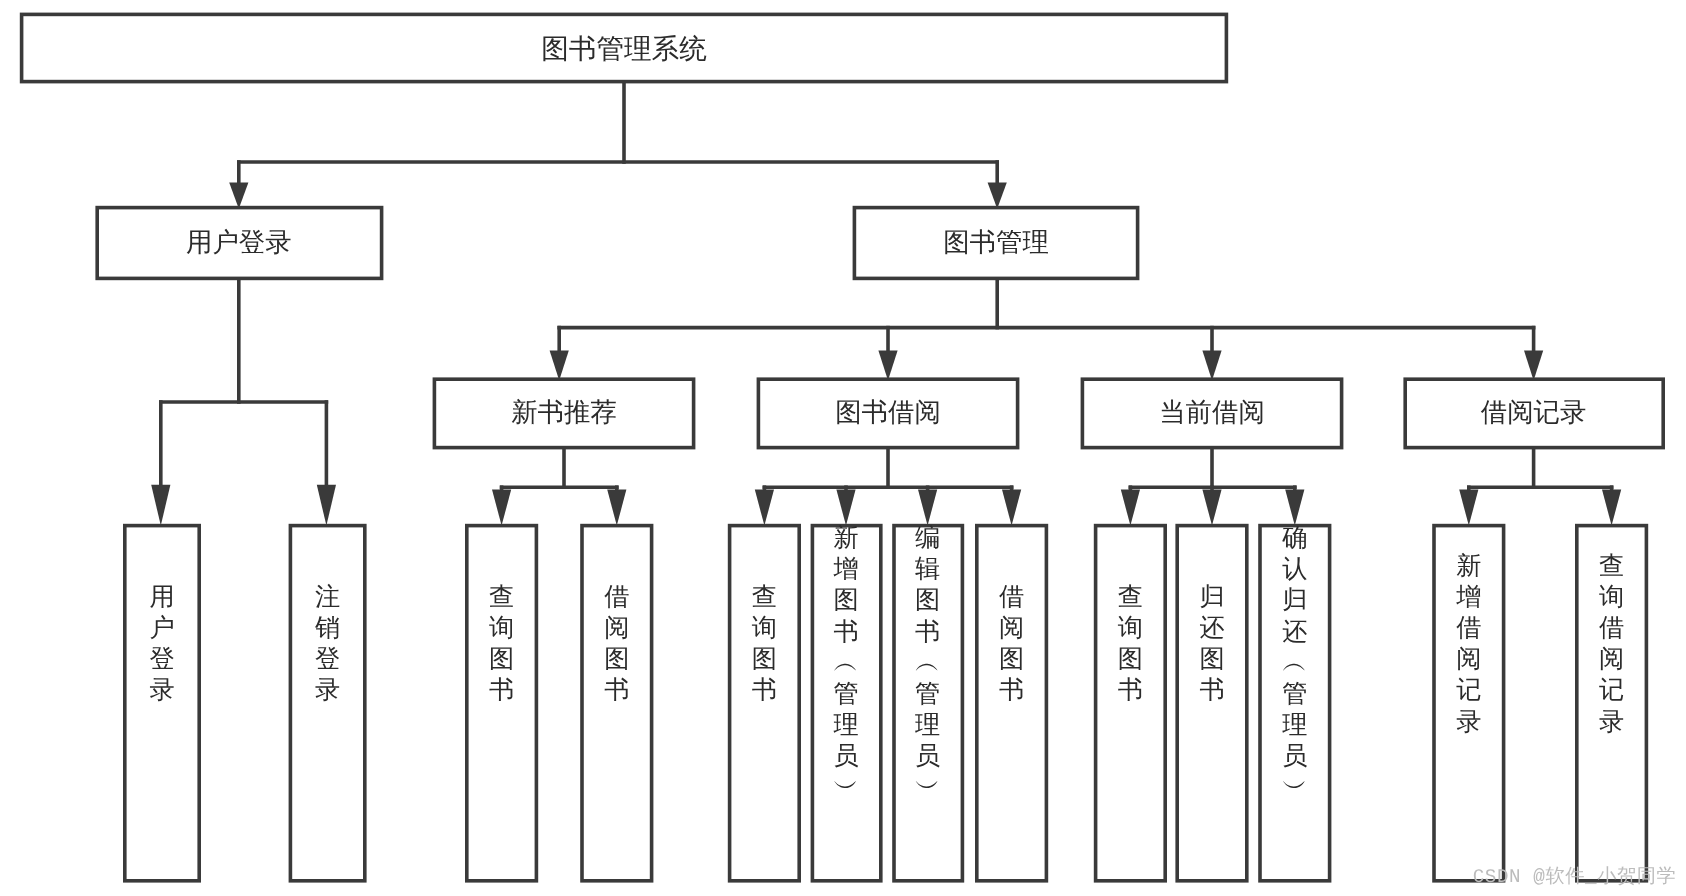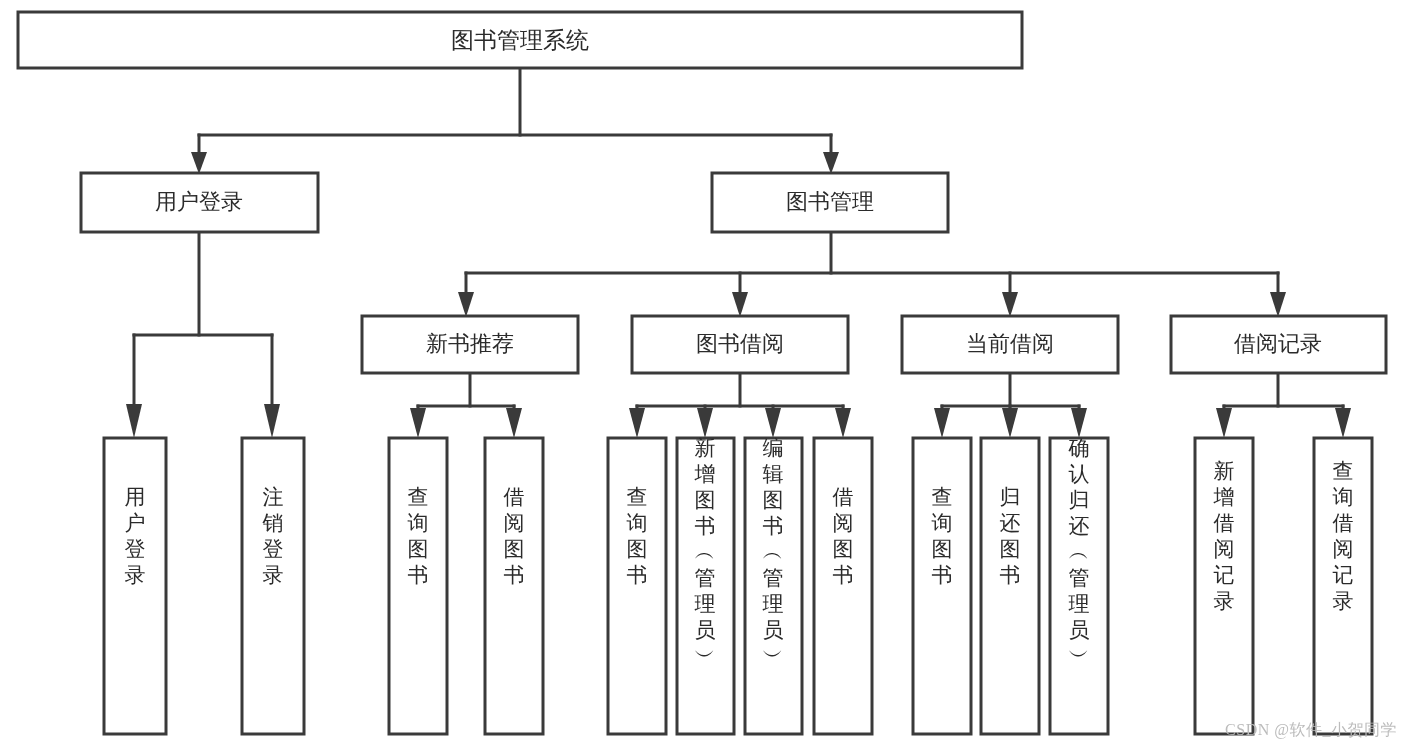--- a/index.html
+++ b/index.html
@@ -16,21 +16,21 @@
     font-size:22px;text-anchor:middle;dominant-baseline:middle;
   }
   .node-label-root{font-size:23px;}
   .leaf-label{
     fill:#2b2b2b;font-family:"Liberation Sans","DejaVu Sans",sans-serif;
     font-size:21px;text-anchor:middle;
   }
   .watermark{
     position:absolute;right:8px;bottom:6px;
     color:#bcbcbc;font-size:16px;letter-spacing:0.5px;
-    font-family:Liberation Serif, serif;
+    font-family:Liberation Mono, monospace;
     white-space:nowrap;user-select:none;pointer-events:none;
   }
 </style>
 </head>
 <body>
 
 <svg id="diagram" viewBox="0 0 1405 747" xmlns="http://www.w3.org/2000/svg">
 
   <g>
 

